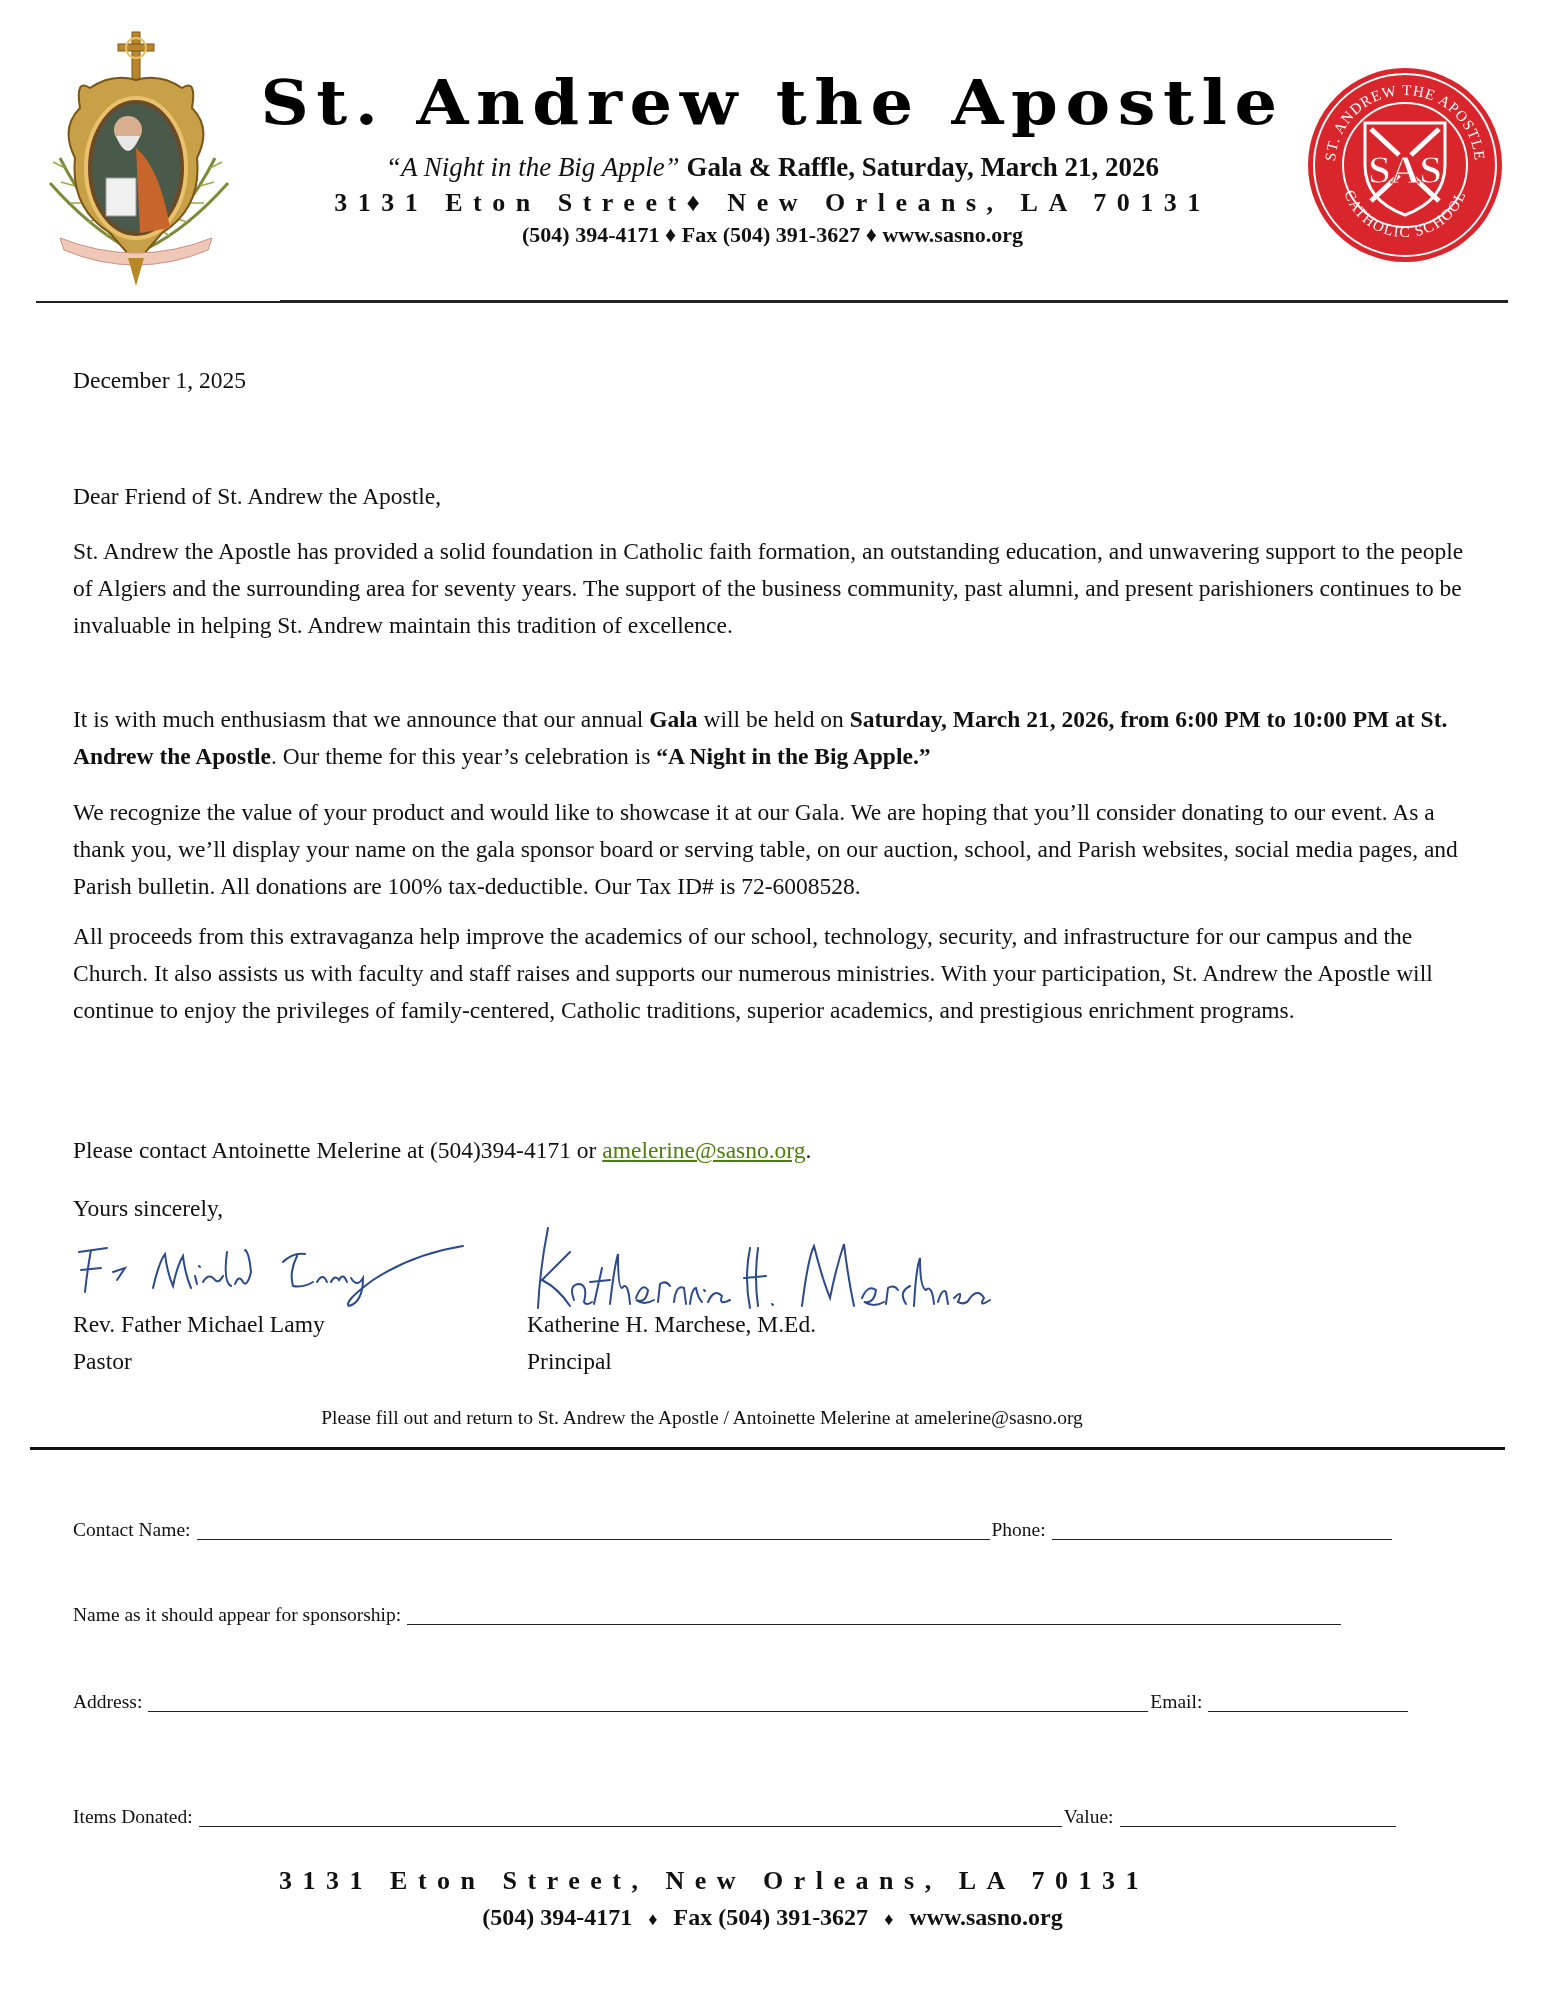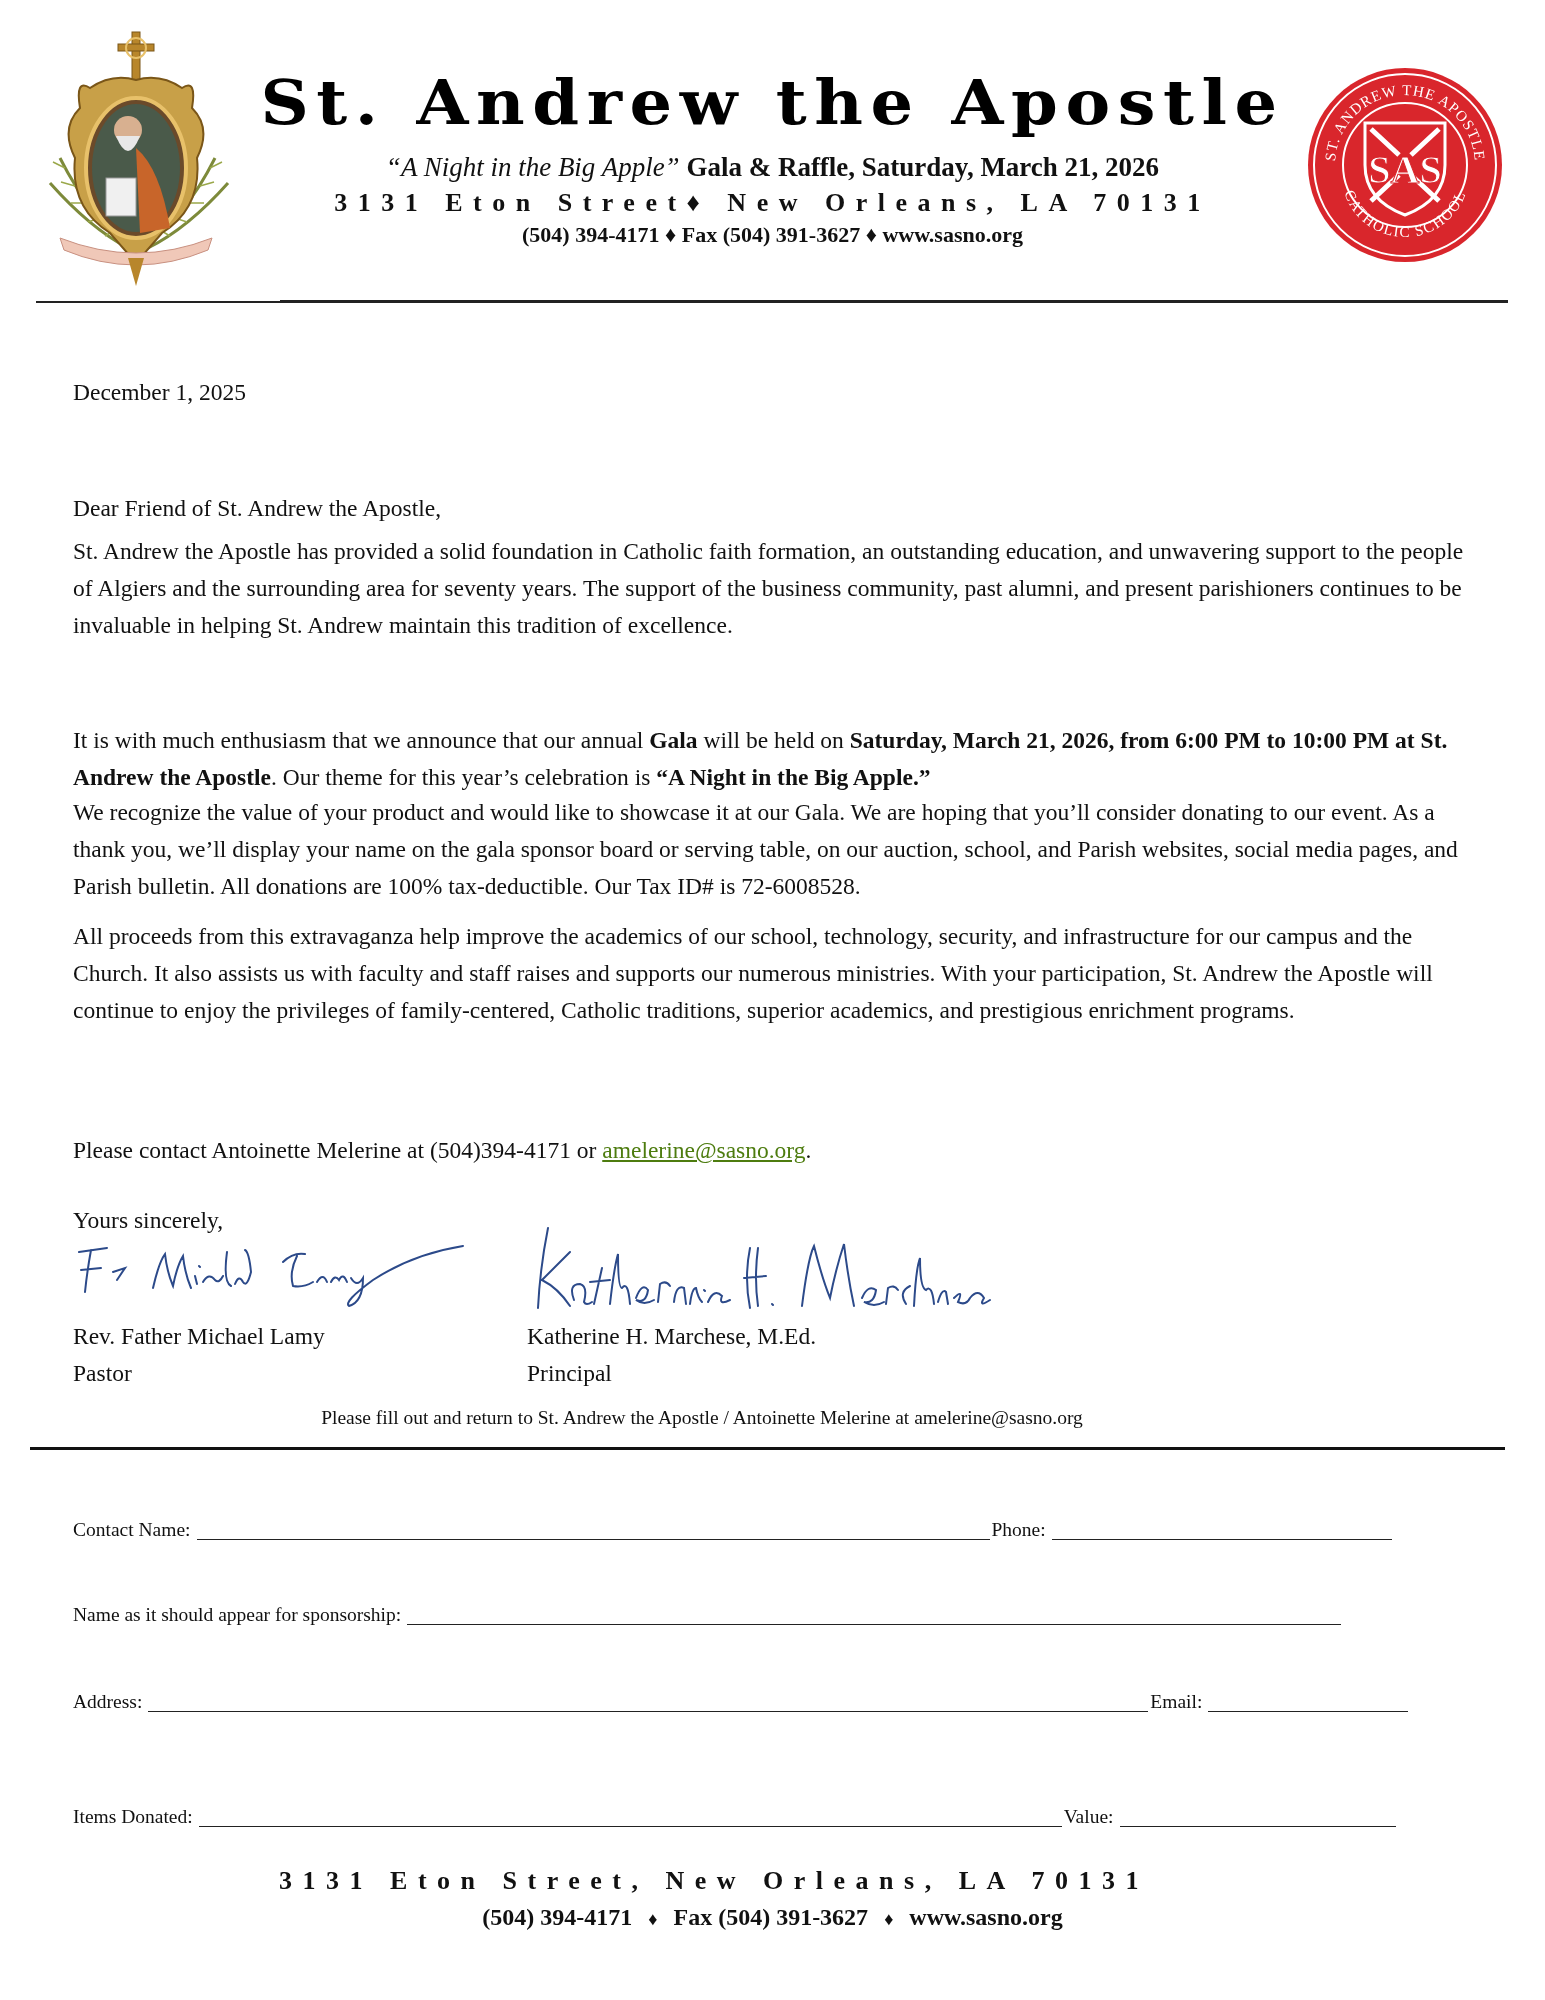--- a/index.html
+++ b/index.html
@@ -63,31 +63,30 @@
     }
     .rule-header-right {
       left: 280px; top: 300px; width: 1228px; height: 3px; background: #222;
     }
 
     
     .body-text {
       font-size: 23.5px;
       line-height: 37px;
       color: #111;
-      margin-top: 12px;
     }
     .date      { left: 73px; top: 362px; }
     .salutation{ left: 73px; top: 478px; }
     .para {
       left: 73px;
       width: 1400px;
       margin: 0;
     }
     .p1 { top: 533px; }
-    .p2 { top: 701px; margin-top: 21px; }
+    .p2 { top: 701px; }
     .p3 { top: 794px; }
     .p4 { top: 918px; }
     .p5 { top: 1132px; }
     .closing { left: 73px; top: 1190px; }
     .b { font-weight: bold; }
     .link { text-decoration: underline; color: #4d7c0f; cursor: pointer; }
 
     
     .sig1 { left: 73px; top: 1232px; width: 400px; height: 80px; }
     .sig2 { left: 518px; top: 1218px; width: 480px; height: 100px; }

